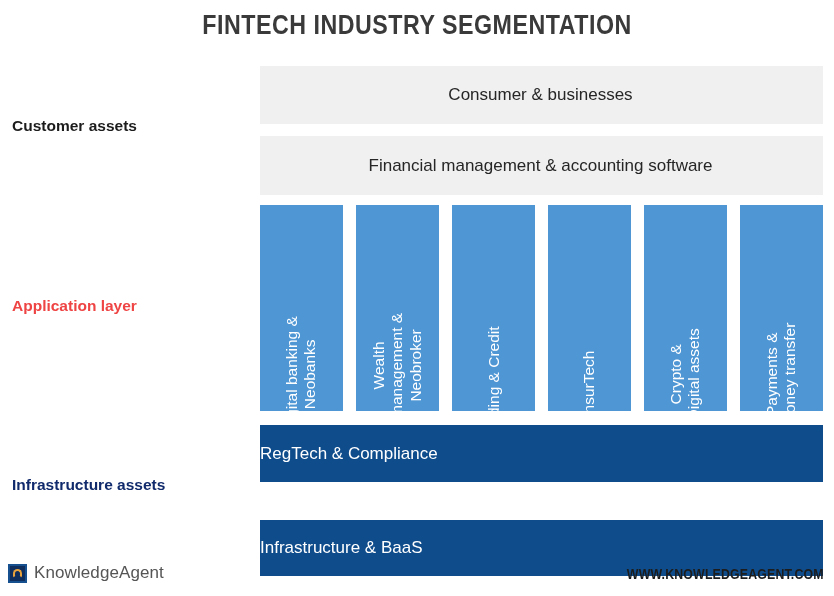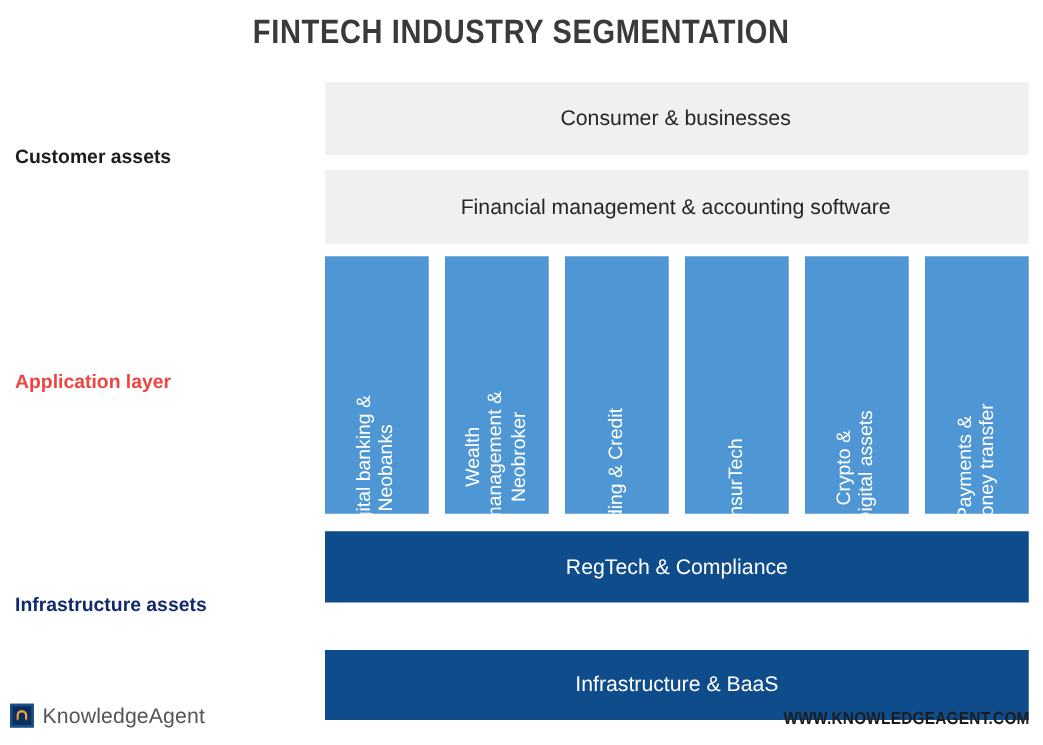--- a/index.html
+++ b/index.html
@@ -60,21 +60,21 @@
     justify-content: center;
     color: #262626;
     font-size: 17px;
   }
   .box-gray .box-text { padding-right: 2px; }
 
   .box-navy {
     background: #0f4c8c;
     display: flex;
     align-items: center;
-    justify-content: center;
+    justify-content: flex-start;
     color: #ffffff;
     font-size: 17px;
   }
 
   
   #box-consumer        { left: 260px; top: 66px;  width: 563px; height: 58px; }
   #box-finmgmt         { left: 260px; top: 136px; width: 563px; height: 59px; }
 
   
   #box-regtech         { left: 260px; top: 425px; width: 563px; height: 57px; }
@@ -121,21 +121,21 @@
   #app-col-3 { left: 288px; }
   #app-col-4 { left: 384px; }
   #app-col-5 { left: 480px; }
 
   
   #footer-left {
     position: absolute;
     left: 8px;
     top: 563px;
     display: flex;
-    align-items: flex-start;
+    align-items: flex-end;
     gap: 7px;
   }
   #logo-mark {
     width: 19px;
     height: 19px;
     box-sizing: border-box;
     border: 2px solid #16508f;
     background: #0f2e5e;
     display: flex;
     align-items: center;

